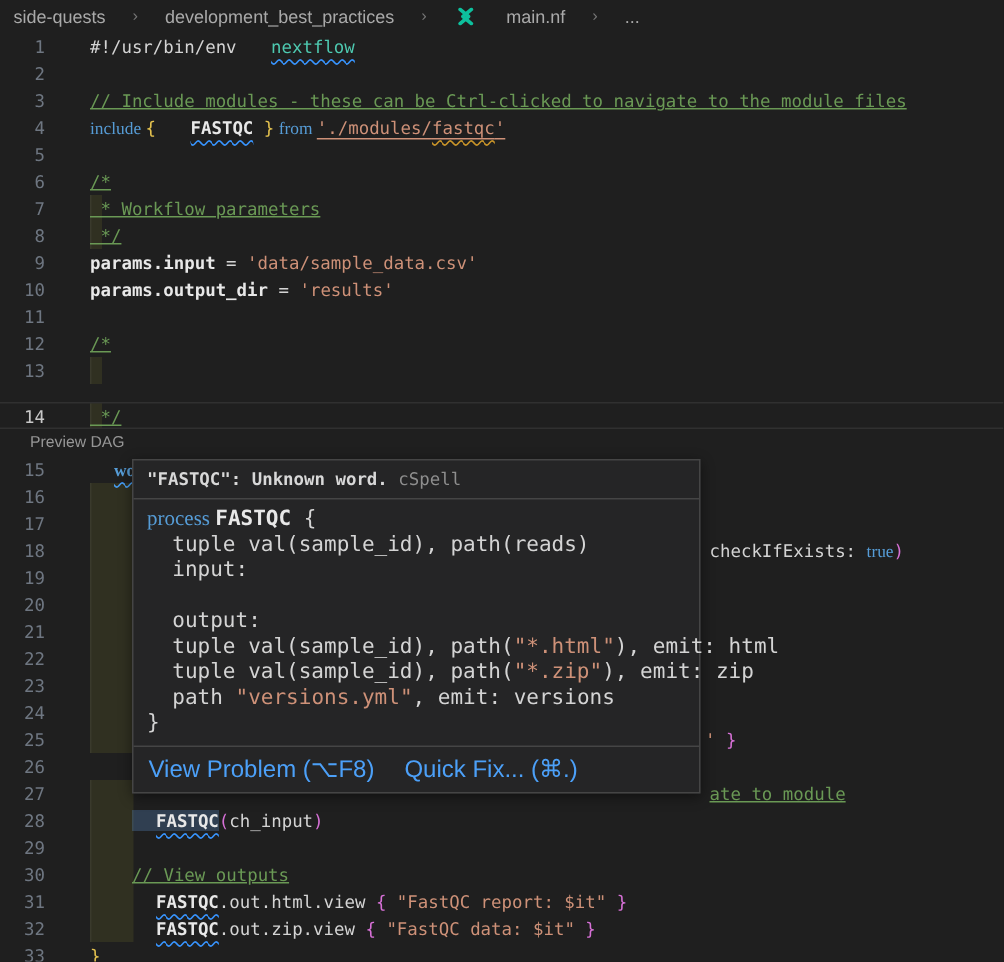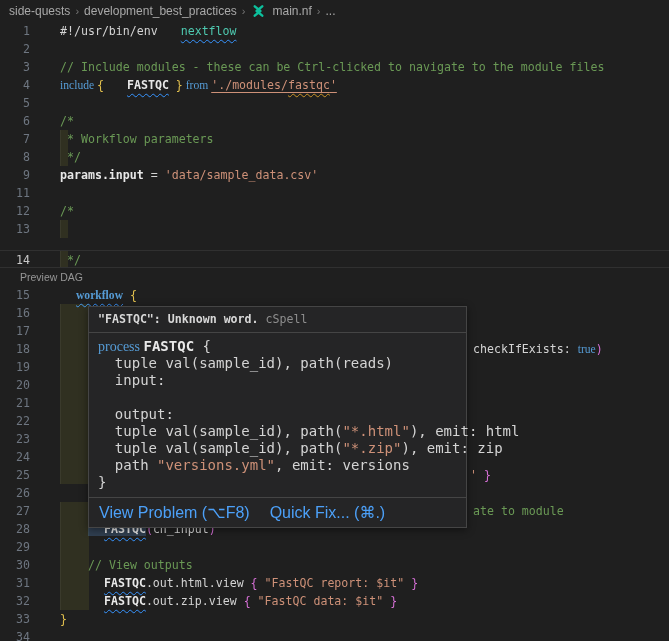--- a/index.html
+++ b/index.html
@@ -3,39 +3,39 @@
 <meta charset="utf-8">
 <style>
   html,body{margin:0;padding:0;}
   body{
     width:669px;height:641px;overflow:hidden;position:relative;
     background:var(--bg);
     font-family:"DejaVu Sans Mono",monospace;
   }
   
   .breadcrumb{
-    height:22px;display:flex;align-items:center;gap:5px;
+    height:22px;display:flex;align-items:center;gap:18px;
     padding-left:9px;font-family:"Liberation Sans","DejaVu Sans",sans-serif;
     font-size:12px;color:var(--crumbFg);background:var(--bg);
   }
   .breadcrumb .sep{color:var(--crumbSep);font-size:11px;}
   .breadcrumb .nf-icon{display:inline-flex;align-items:center;margin:0 1px;}
   
   .editor{position:relative;}
   .row{position:relative;height:18px;line-height:18px;font-size:11.6px;white-space:pre;color:var(--fg);}
   .row.active{border-top:1px solid var(--clBorder);border-bottom:1px solid var(--clBorder);box-sizing:border-box;margin-top:12px;}
   .row.active .num{color:var(--lineNumActive);}
   .num{position:absolute;left:0;top:0;width:30px;text-align:right;color:var(--lineNum);}
   .tint{position:absolute;left:60px;top:0;height:100%;background:var(--tint);border-left:1px solid rgba(255,255,255,0.05);}
   .code{position:absolute;left:60px;top:0;height:100%;}
   .sp{display:inline-block;height:1px;}
   .codelens{height:18px;line-height:19px;padding-left:20px;font-family:"Liberation Sans","DejaVu Sans",sans-serif;
     font-size:10.5px;color:var(--codelens);cursor:pointer;}
   
-  .c-kw{color:var(--kw);font-family:Liberation Serif, serif;} .c-comment{color:var(--comment);} .c-str{color:var(--str);}
+  .c-kw{color:var(--kw);font-family:Liberation Serif, serif;} .c-comment{color:var(--comment);text-decoration:underline;} .c-str{color:var(--str);}
   .c-teal{color:var(--teal);} .c-white{color:var(--white);} .c-fg{color:var(--fg);}
   .c-gold{color:var(--gold);} .c-mag{color:var(--mag);}
   .bold{font-weight:bold;}
   .word-hl{background:var(--wordHl);}
   .sq-blue{text-decoration-line:underline;text-decoration-style:wavy;text-decoration-color:var(--sqBlue);
     text-decoration-thickness:1px;text-underline-offset:3.5px;padding-left:16px;}
   .sq-orange{text-decoration-line:underline;text-decoration-style:wavy;text-decoration-color:var(--sqOrange);
     text-decoration-thickness:1px;text-underline-offset:3.5px;}
   .u-link{text-decoration-line:underline;text-decoration-style:solid;text-decoration-color:var(--str);
     text-decoration-thickness:1px;text-underline-offset:3px;}
@@ -77,20 +77,21 @@
 <div class="editor" id="editor">
     <div class="row"><span class="num">1</span><span class="code"><span class="tk c-fg">#!/usr/bin/env </span><span class="tk c-teal sq-blue">nextflow</span></span></div>
     <div class="row"><span class="num">2</span><span class="code"></span></div>
     <div class="row"><span class="num">3</span><span class="code"><span class="tk c-comment">// Include modules - these can be Ctrl-clicked to navigate to the module files</span></span></div>
     <div class="row"><span class="num">4</span><span class="code"><span class="tk c-kw">include </span><span class="tk c-gold">{ </span><span class="tk c-white bold sq-blue">FASTQC</span><span class="tk c-gold"> }</span><span class="tk c-kw"> from </span><span class="tk c-str u-link">'./modules/</span><span class="tk c-str u-link"><span class="sq-orange">fastqc</span></span><span class="tk c-str u-link">'</span></span></div>
     <div class="row"><span class="num">5</span><span class="code"></span></div>
     <div class="row"><span class="num">6</span><span class="code"><span class="tk c-comment">/*</span></span></div>
     <div class="row"><span class="num">7</span><span class="tint" style="width: 7px;"></span><span class="code"><span class="tk c-comment"> * Workflow parameters</span></span></div>
     <div class="row"><span class="num">8</span><span class="tint" style="width: 7px;"></span><span class="code"><span class="tk c-comment"> */</span></span></div>
     <div class="row"><span class="num">9</span><span class="code"><span class="tk c-white bold">params.input</span><span class="tk c-fg"> = </span><span class="tk c-str">'data/sample_data.csv'</span></span></div>
+    <div class="row"><span class="num">10</span><span class="code"><span class="tk c-white bold">params.output_dir</span><span class="tk c-fg"> = </span><span class="tk c-str">'results'</span></span></div>
     <div class="row"><span class="num">11</span><span class="code"></span></div>
     <div class="row"><span class="num">12</span><span class="code"><span class="tk c-comment">/*</span></span></div>
     <div class="row"><span class="num">13</span><span class="tint" style="width: 7px;"></span></div>
     <div class="row active"><span class="num">14</span><span class="tint" style="width: 7px;"></span><span class="code"><span class="tk c-comment"> */</span></span></div>
     <div class="codelens">Preview DAG</div>
     <div class="row"><span class="num">15</span><span class="code"><span class="tk c-kw bold sq-blue">workflow</span><span class="tk c-fg"> </span><span class="tk c-gold">{</span></span></div>
     <div class="row"><span class="num">16</span><span class="tint" style="width: 28px;"></span><span class="code"></span></div>
     <div class="row"><span class="num">17</span><span class="tint" style="width: 28px;"></span><span class="code"></span></div>
     <div class="row"><span class="num">18</span><span class="tint" style="width: 28px;"></span><span class="code"><span class="sp" style="width: 413px;"></span><span class="tk c-fg">checkIfExists: </span><span class="tk c-kw">true</span><span class="tk c-mag">)</span></span></div>
     <div class="row"><span class="num">19</span><span class="tint" style="width: 28px;"></span><span class="code"></span></div>

